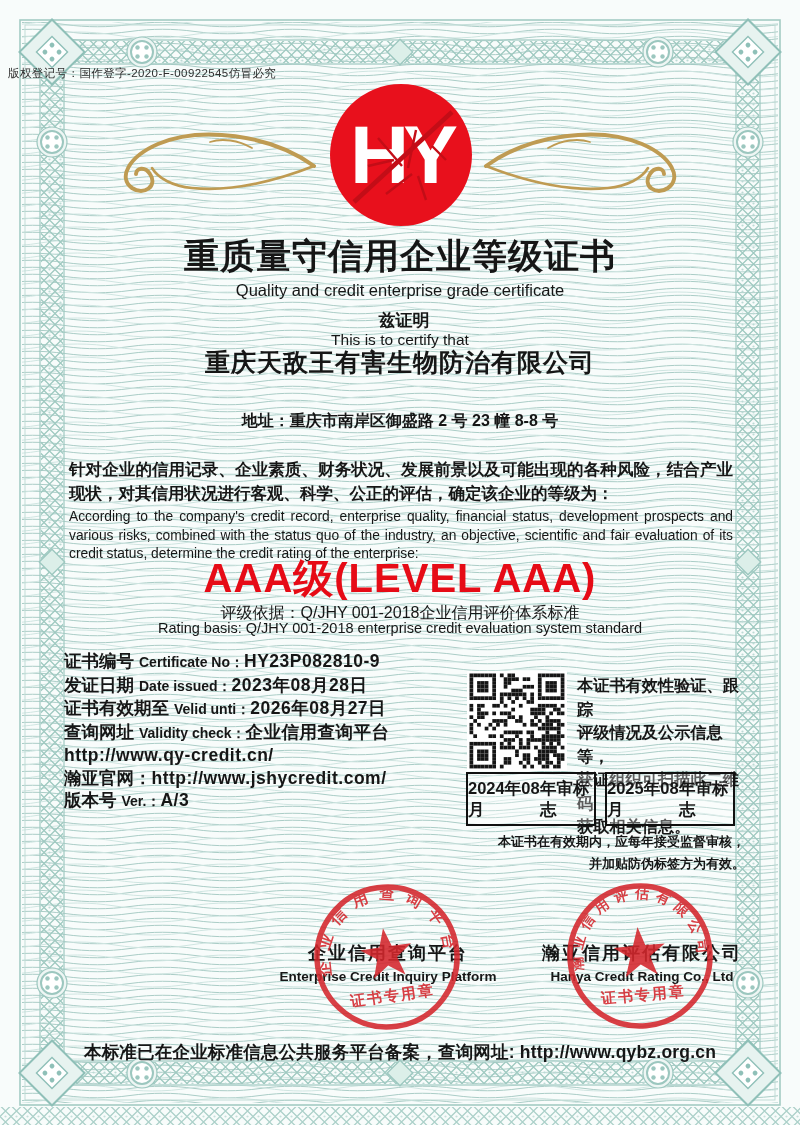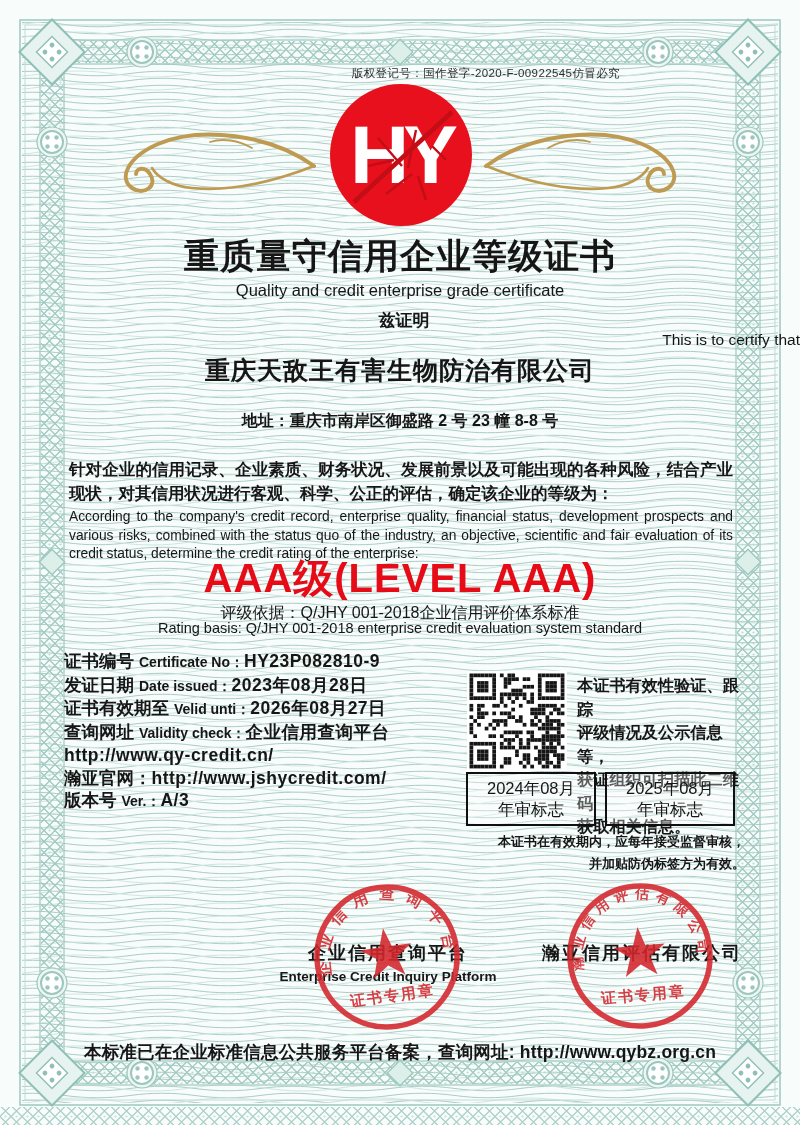--- a/index.html
+++ b/index.html
@@ -5,47 +5,47 @@
   html,body{margin:0;padding:0;background:#ddd;}
   .page{
     position:relative;width:800px;height:1125px;overflow:hidden;
     background:#f8fcfb;color:#161616;
     font-family:"Liberation Sans",sans-serif;
   }
   .abs{position:absolute;}
   .ctr{position:absolute;left:0;right:0;text-align:center;}
   svg{display:block;}
   .bg-svg{position:absolute;left:0;top:0;z-index:0;}
-  .reg-line{top:66px;left:2px;width:618px;text-align:right;font-size:11.5px;
+  .reg-line{top:66px;left:8px;width:618px;font-size:11.5px;
     color:#2e2e2e;letter-spacing:.4px;z-index:2;}
   .logo-svg{left:328px;top:82px;z-index:2;}
   .title-zh{top:233px;font-size:35px;font-weight:700;letter-spacing:1px;z-index:2;}
   .title-en{top:281px;font-size:16.5px;font-weight:500;z-index:2;}
   .certify-zh{top:309px;font-size:17px;font-weight:600;z-index:2;padding-left:8px;}
-  .certify-en{top:331px;font-size:15.5px;font-weight:500;z-index:2;text-align:right;}
-  .company-name{top:354px;font-size:25px;font-weight:700;letter-spacing:1px;z-index:2;font-family:Liberation Mono, monospace;}
+  .certify-en{top:331px;font-size:15.5px;font-weight:500;z-index:2;}
+  .company-name{top:346px;font-size:25px;font-weight:700;letter-spacing:1px;z-index:2;font-family:Liberation Mono, monospace;}
   .credit-code{top:390px;font-size:16px;font-weight:600;z-index:2;}
   .address{top:411px;font-size:16px;font-weight:600;z-index:2;}
   .para{left:69px;top:457px;width:664px;z-index:2;}
   .para-zh{font-size:16.5px;font-weight:600;line-height:24px;text-align:justify;margin:0;}
   .para-en{font-size:13.8px;font-weight:500;line-height:18.5px;text-align:justify;margin:3px 0 0 0;}
   .grade{top:551px;font-size:40px;font-weight:800;color:#e60b16;letter-spacing:1px;z-index:2;}
   .basis-zh{top:603px;font-size:16px;font-weight:400;z-index:2;}
   .basis-en{top:620px;font-size:14.5px;font-weight:500;z-index:2;}
   .details{left:64px;top:650px;width:400px;z-index:2;}
   .dline{font-size:17.5px;line-height:22.5px;font-weight:600;white-space:nowrap;}
   .dline .en{font-size:14px;margin-left:5px;}
   .dline .val{letter-spacing:.5px;}
   .qr-wrap{left:467px;top:671px;width:100px;height:100px;background:#fff;z-index:2;}
   .qr-note{left:577px;top:674px;width:178px;font-size:16.2px;line-height:23.5px;
     font-weight:600;z-index:2;}
   .year-boxes{left:466px;top:772px;display:flex;gap:9px;z-index:2;}
   .year-box{width:126px;height:50px;border:2.5px solid #101010;display:flex;
-    flex-direction:column;align-items:center;justify-content:center;
-    font-size:16.5px;font-weight:400;line-height:21px;background:rgba(255,255,255,.3);}
+    align-items:center;justify-content:center;
+    font-size:16.5px;font-weight:700;line-height:21px;background:rgba(255,255,255,.3);}
   .annual-note{left:449px;top:831px;width:296px;text-align:right;font-size:13px;
     font-weight:600;line-height:21.5px;white-space:nowrap;z-index:2;}
   .issuer{position:absolute;text-align:center;z-index:2;}
   .issuer-left{left:258px;top:941px;width:260px;}
   .issuer-right{left:512px;top:941px;width:260px;}
   .issuer-zh{font-size:18px;font-weight:700;letter-spacing:2px;}
   .issuer-en{font-size:13.5px;font-weight:600;margin-top:4px;}
   .seal-svg{position:absolute;z-index:3;opacity:.88;pointer-events:none;}
   .seal-left{left:307px;top:877px;}
   .seal-right{left:560px;top:876px;}
@@ -587,20 +587,21 @@
     <div>本证书在有效期内，应每年接受监督审核，</div>
     <div>并加贴防伪标签方为有效。</div>
   </div>
 
   <div class="issuer issuer-left">
     <div class="issuer-zh">企业信用查询平台</div>
     <div class="issuer-en">Enterprise Credit Inquiry Platform</div>
   </div>
   <div class="issuer issuer-right">
     <div class="issuer-zh">瀚亚信用评估有限公司</div>
+    <div class="issuer-en">Hanya Credit Rating Co., Ltd</div>
   </div>
 
   <svg class="seal-svg seal-left" width="160" height="160" viewBox="0 0 160 160">
     <g transform="rotate(-8 80 80)">
       <circle cx="80" cy="80" r="70" fill="none" stroke="#d4262c" stroke-width="5.5"></circle>
       <path id="arcL" d="M 27.4 104.5 A 58 58 0 1 1 132.6 104.5" fill="none"></path>
       <text font-size="15.5" fill="#d4262c" font-weight="700" letter-spacing="10" font-family="Liberation Sans, sans-serif">
         <textPath href="#arcL" startOffset="50%" text-anchor="middle">企业信用查询平台</textPath>
       </text>
       <polygon fill="#d4262c" points="80,51 86.2,69.5 105.7,69.7 90,81.2 95.9,99.8 80,88.5 64.1,99.8 70,81.2 54.3,69.7 73.8,69.5"></polygon>

